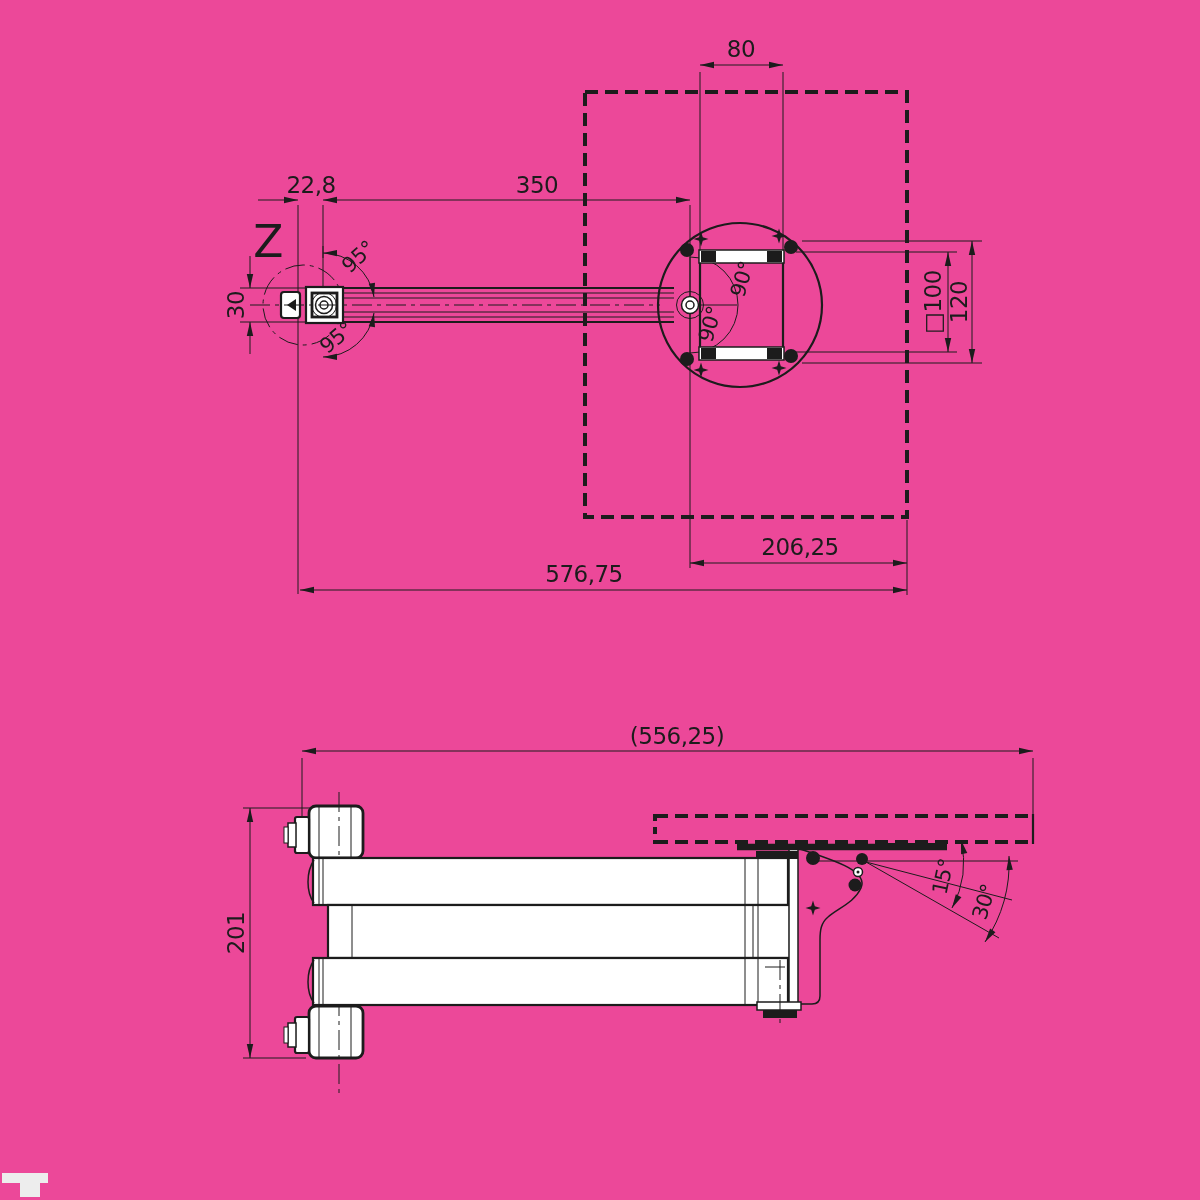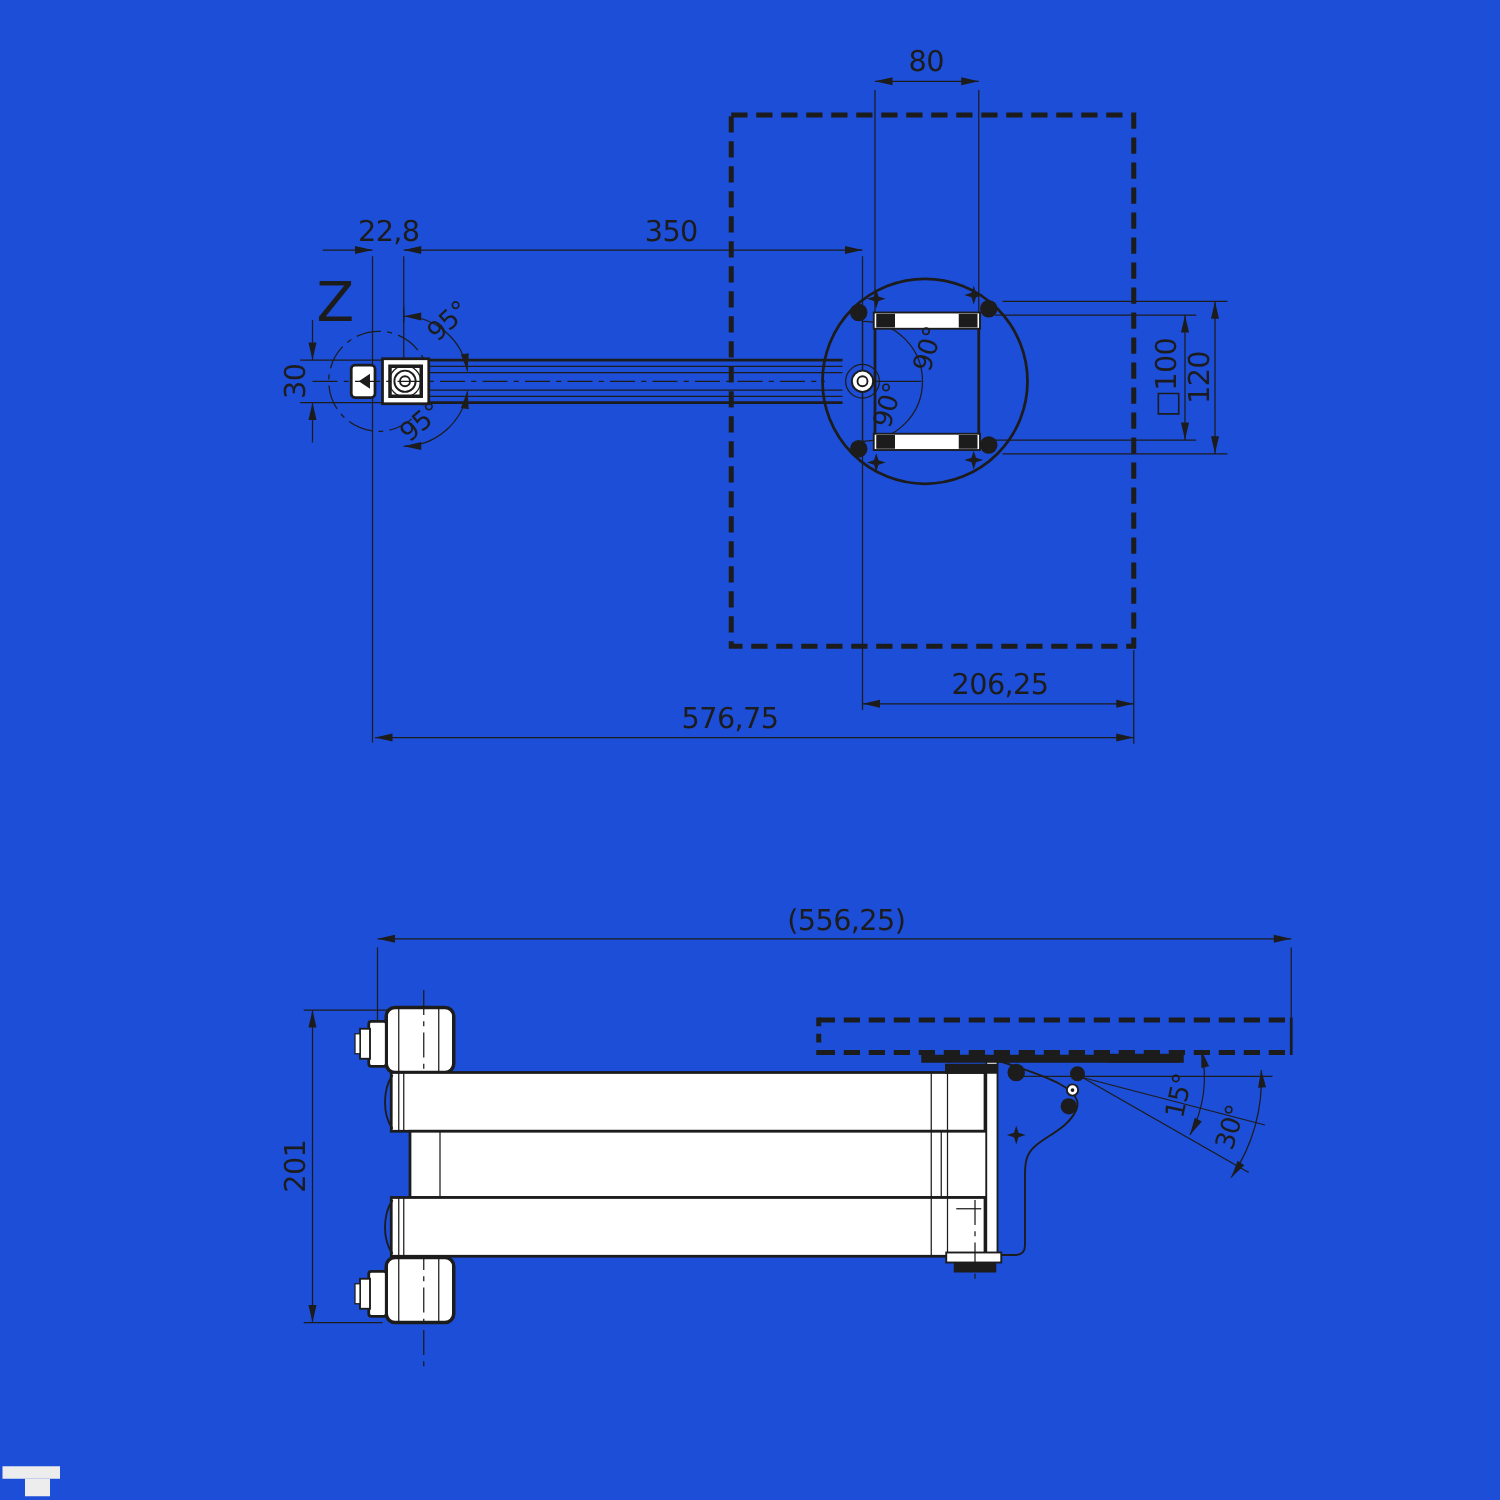--- a/index.html
+++ b/index.html
@@ -1,16 +1,16 @@
 <!DOCTYPE html>
 <html><head>
 <meta charset="utf-8">
 <style>
   html,body{margin:0;padding:0;background:#fff;}
-  .canvas{position:relative;width:1200px;height:1200px;background:#1d4ed8;overflow:hidden;
+  .canvas{position:relative;width:1200px;height:1200px;background:#ec4899;overflow:hidden;
           font-family:"DejaVu Sans", sans-serif;}
   svg{display:block;}
   
   .ln  {stroke:#1c1c1c;stroke-width:1;fill:none;}
   .lm  {stroke:#1c1c1c;stroke-width:1.5;fill:none;}
   .lb  {stroke:#1c1c1c;stroke-width:2.2;fill:none;}
   .lxb {stroke:#1c1c1c;stroke-width:2.8;fill:none;}
   .dash{stroke:#1c1c1c;stroke-width:4;fill:none;stroke-dasharray:13 7;}
   .dashs{stroke:#1c1c1c;stroke-width:4;fill:none;stroke-dasharray:7 6;}
   .dd  {stroke:#1c1c1c;stroke-width:1;fill:none;stroke-dasharray:20 5 4 5;}

